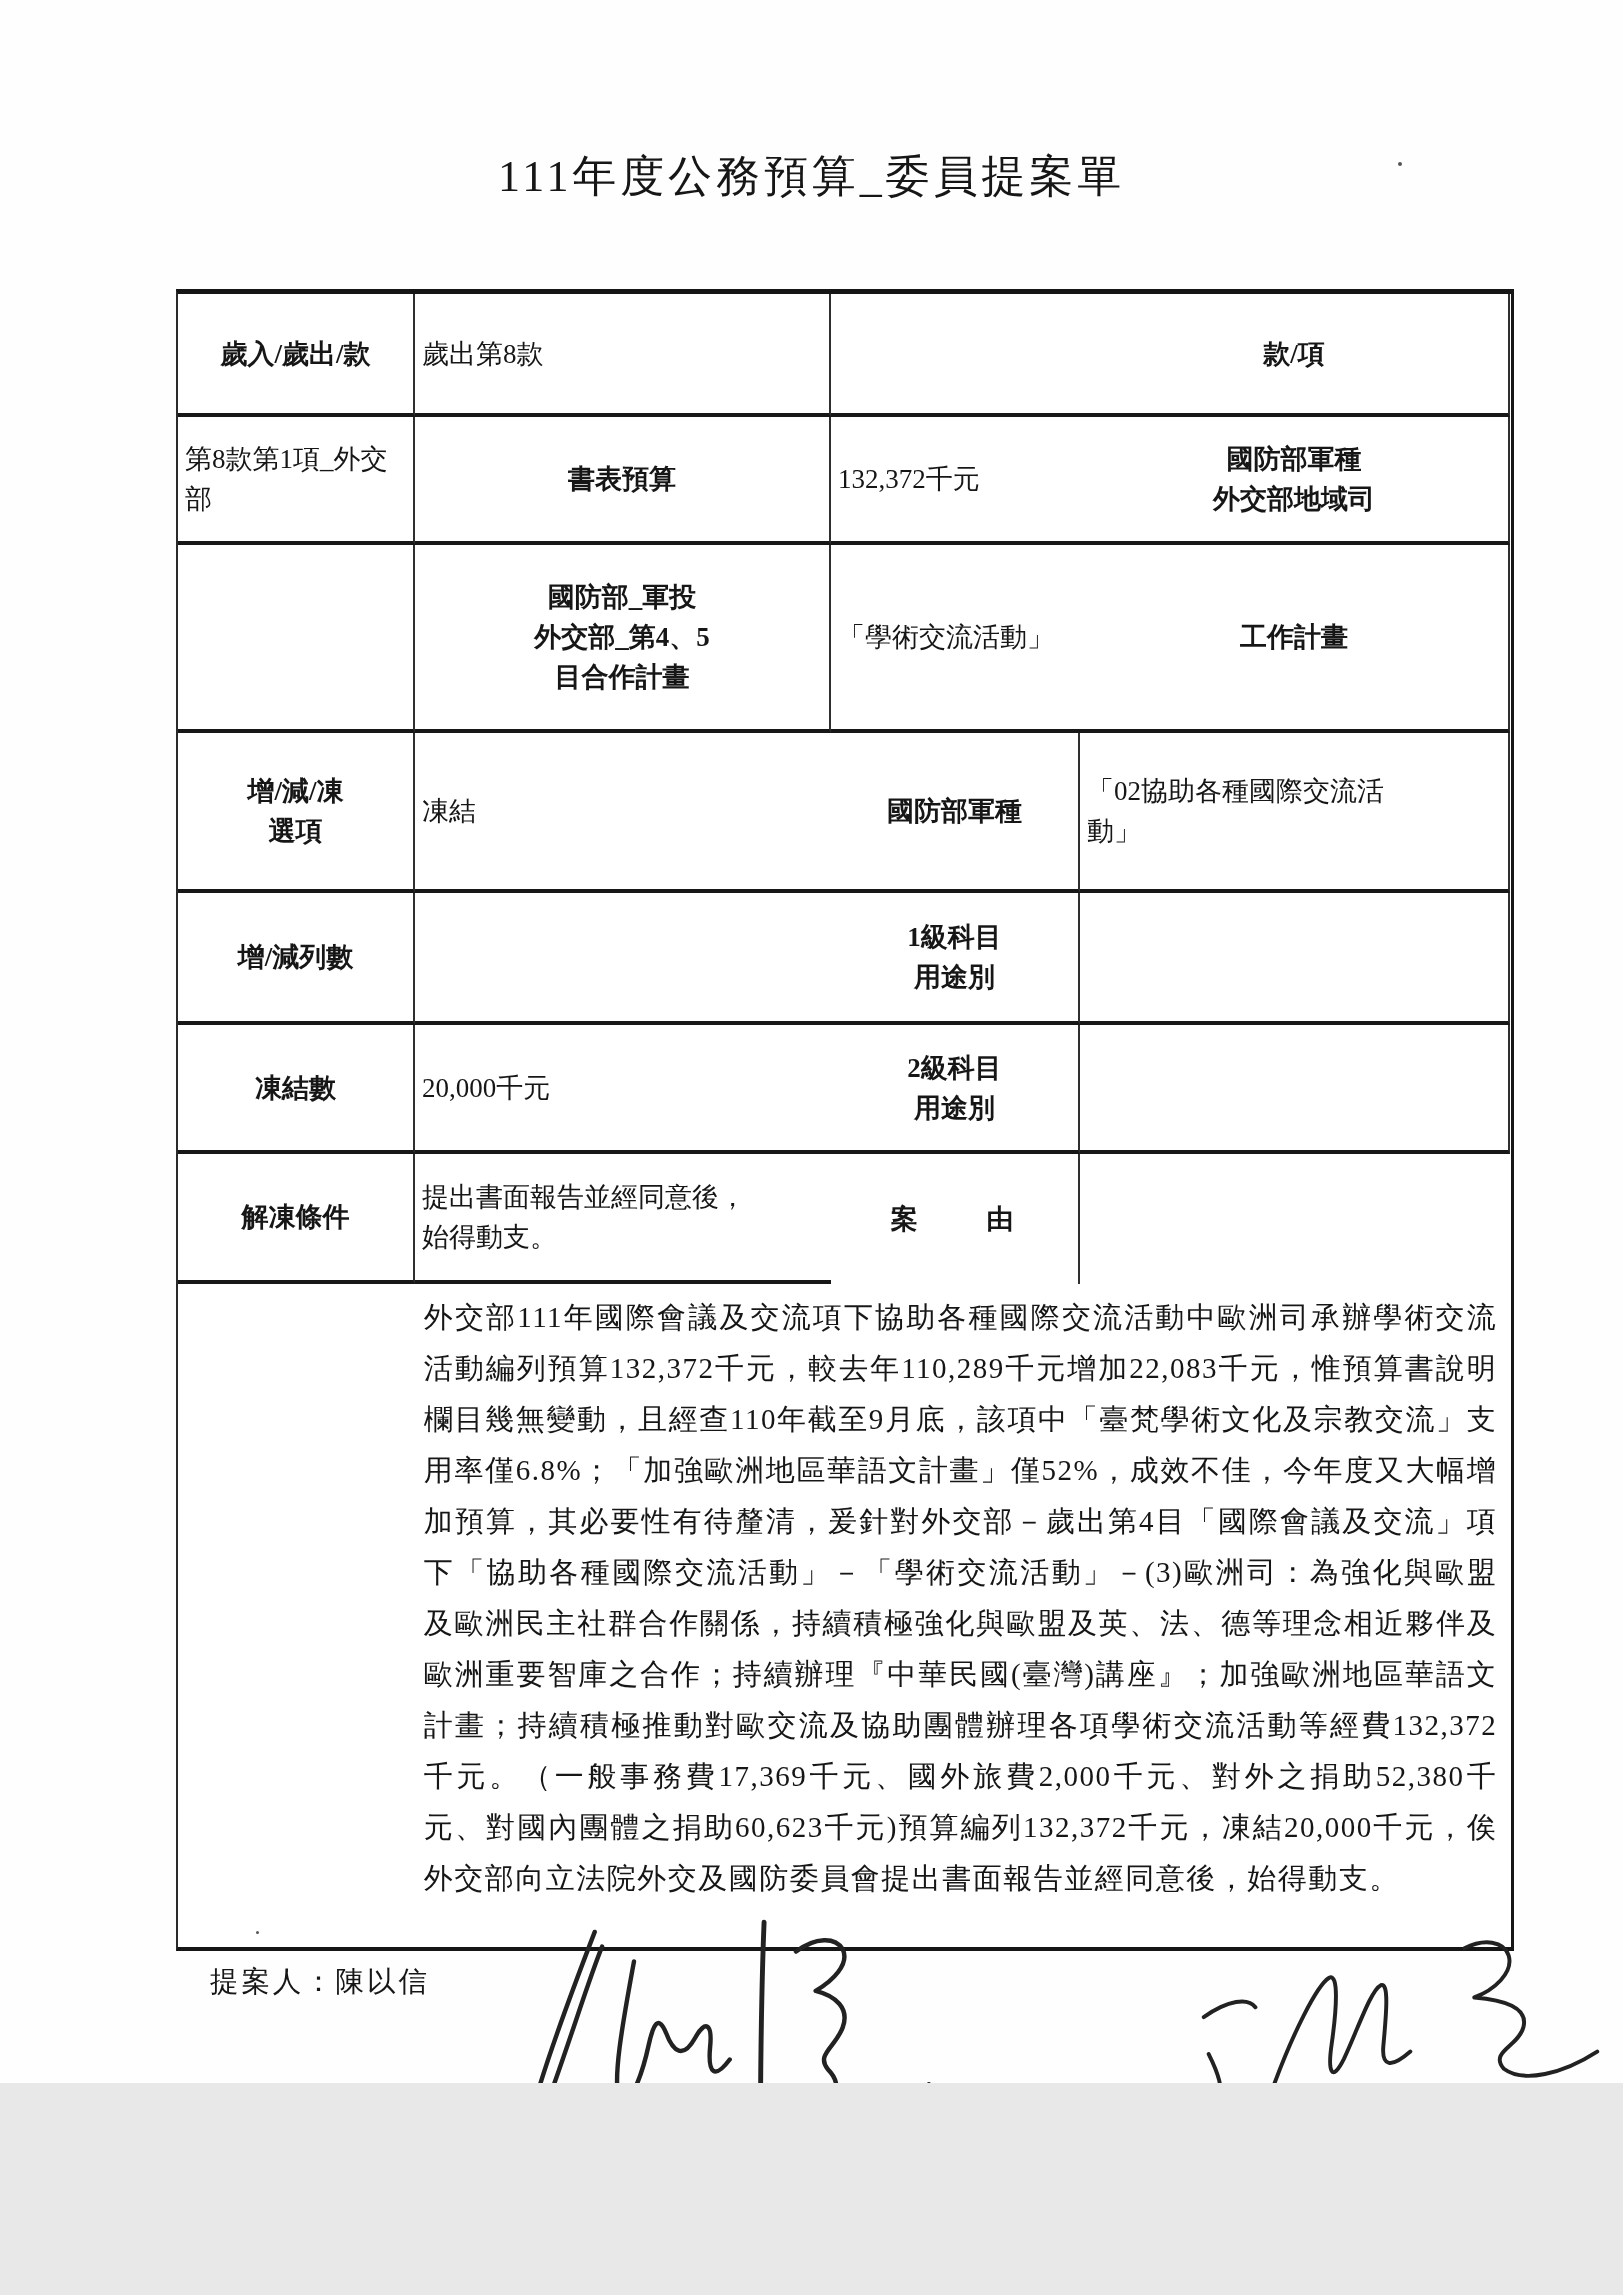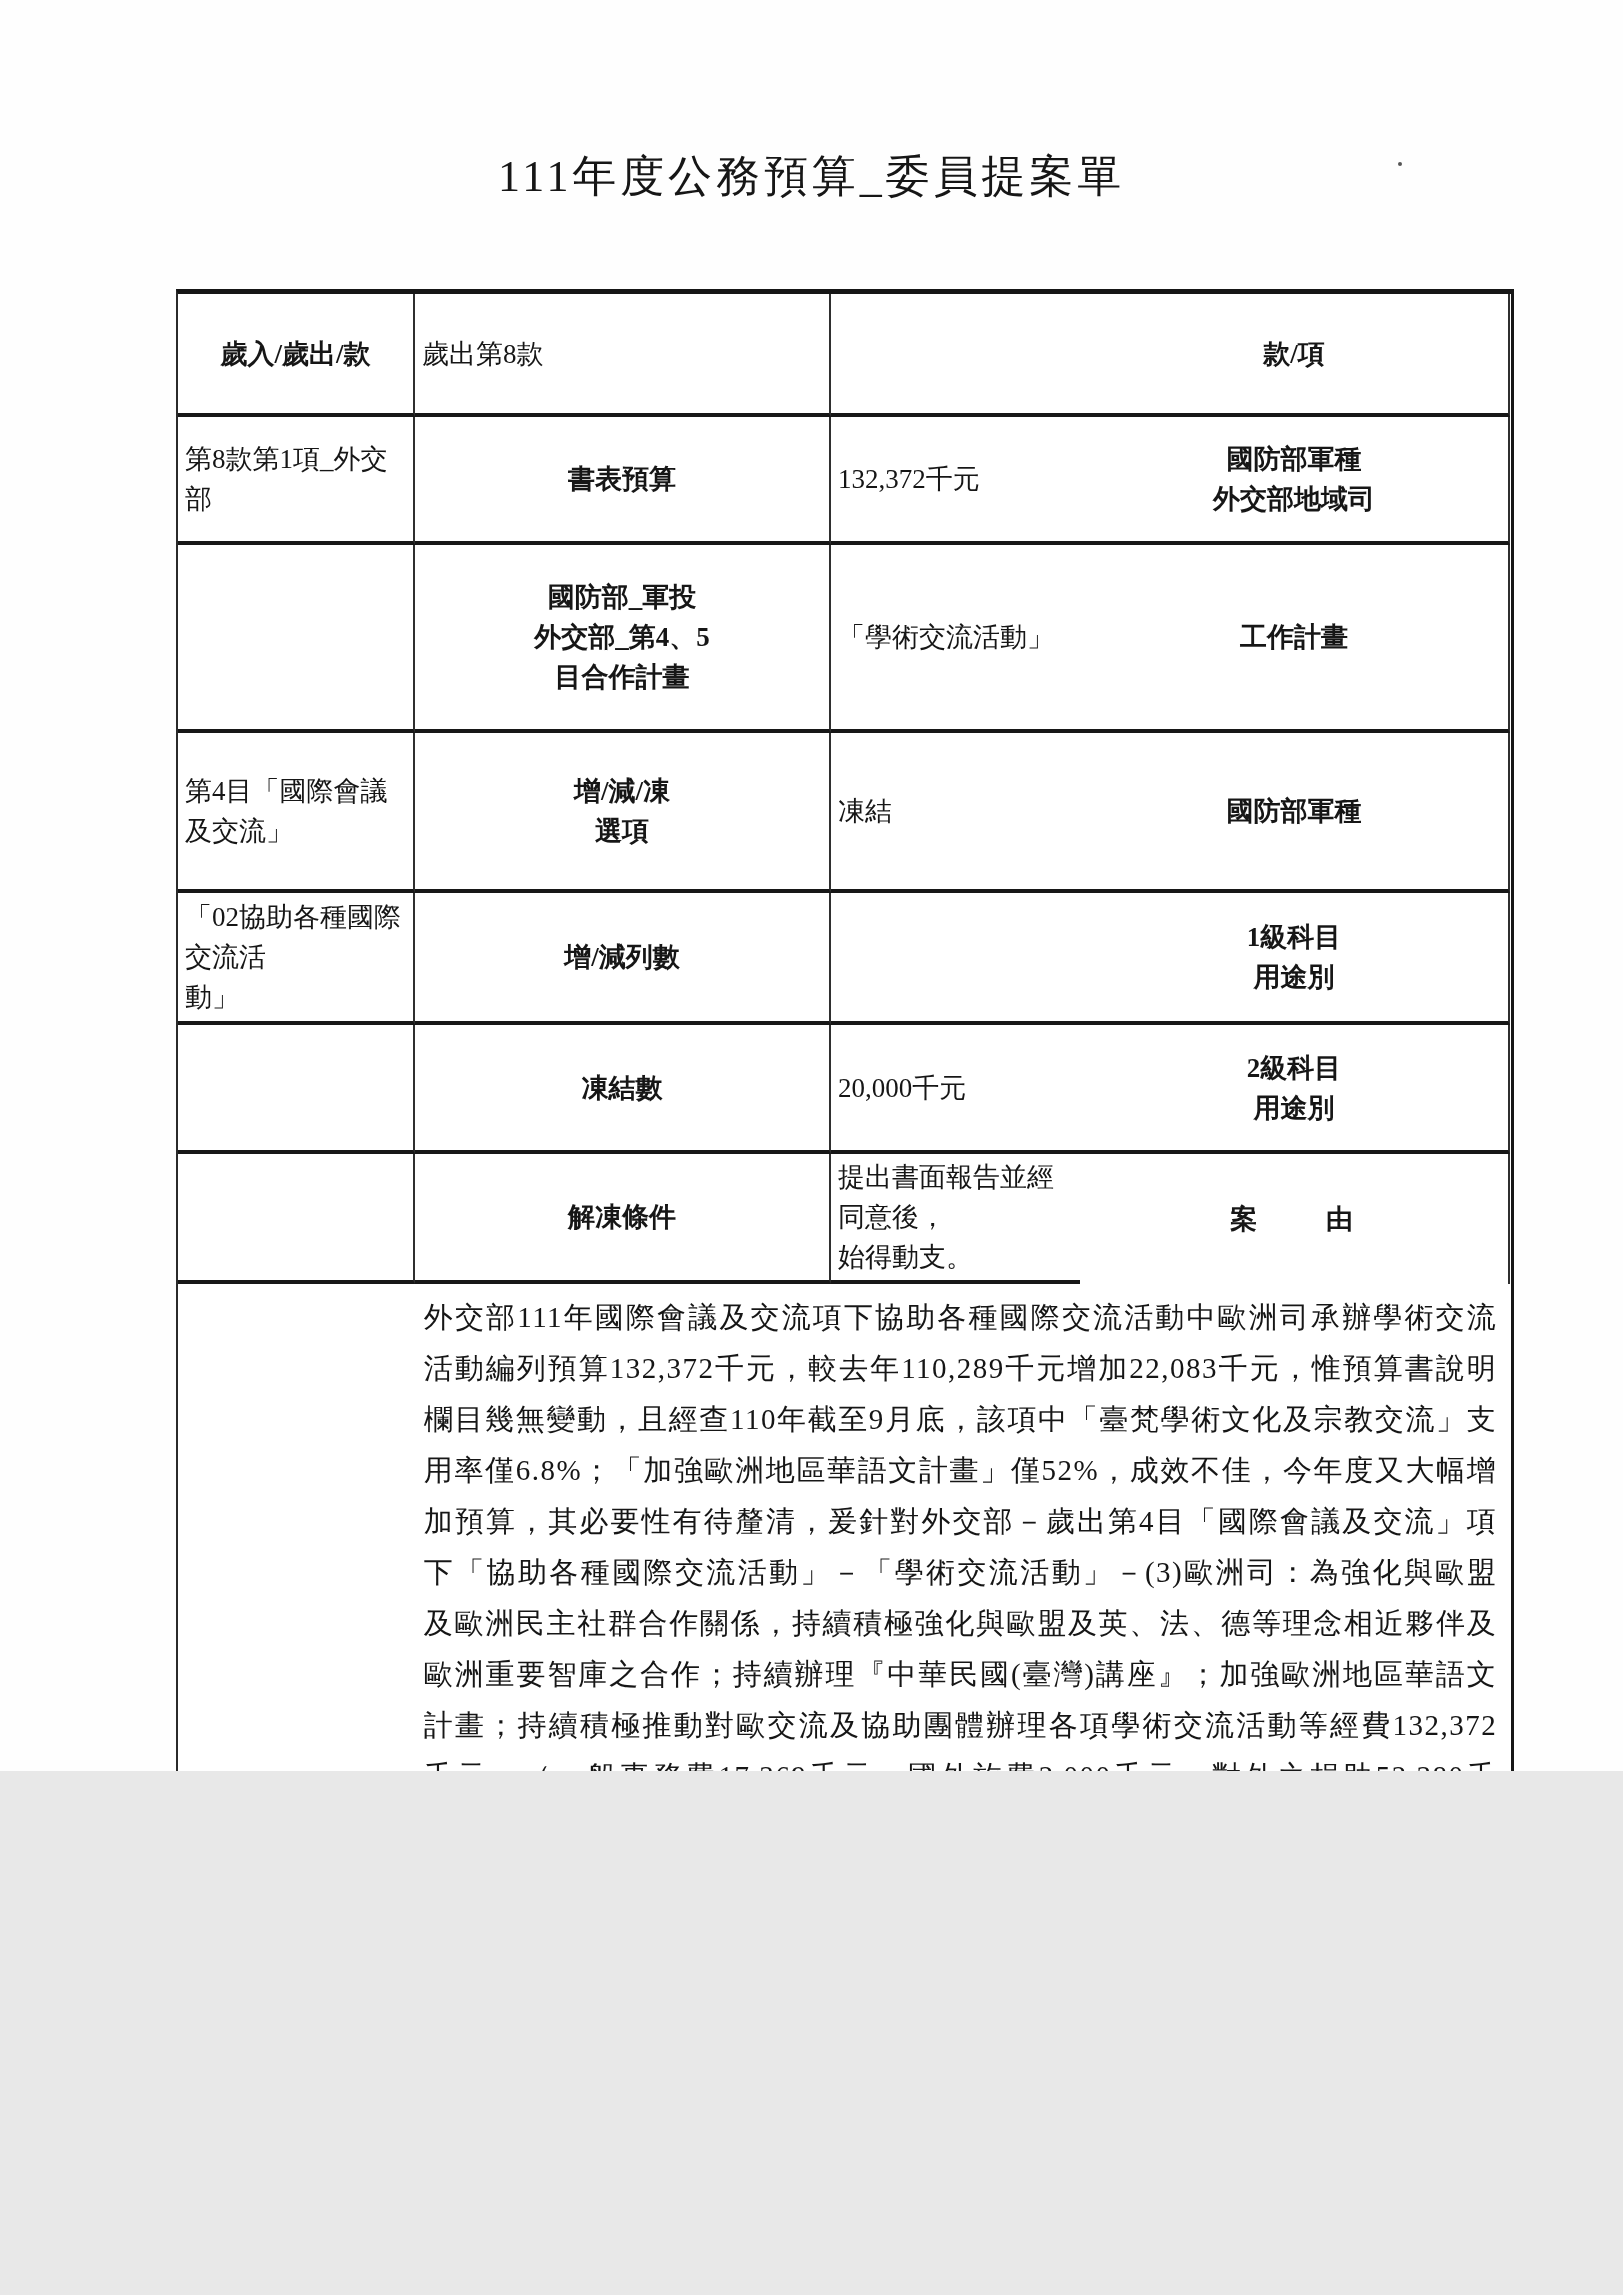--- a/index.html
+++ b/index.html
@@ -1,20 +1,20 @@
 <!DOCTYPE html>
 <html style="font-size:7.9px"><head>
 <meta charset="utf-8">
 <style>
   * { margin: 0; padding: 0; box-sizing: border-box; }
   html, body { background: #e8e8e8; }
   .page {
     position: relative;
     width: 1623px;
-    height: 1771px;
+    height: 2083px;
     background: #fefefe;
     font-family: "Liberation Serif", "DejaVu Serif", serif;
     color: #161616;
     overflow: hidden;
     padding-left: 21px;
   }
   .doc-title {
     position: absolute;
     top: 147px;
     left: 0;
@@ -131,21 +131,20 @@
 
     <div class="cell head">國防部軍種
 外交部地域司</div>
     <div class="cell val"></div>
     <div class="cell head">國防部_軍投
 外交部_第4、5
 目合作計畫</div>
     <div class="cell val last-col">「學術交流活動」</div>
 
     <div class="cell head">工作計畫</div>
-    <div class="cell val">第4目「國際會議及交流」</div>
     <div class="cell head">增/減/凍
 選項</div>
     <div class="cell val last-col">凍結</div>
 
     <div class="cell head">國防部軍種</div>
     <div class="cell val">「02協助各種國際交流活
 動」</div>
     <div class="cell head">增/減列數</div>
     <div class="cell val last-col"></div>
 

